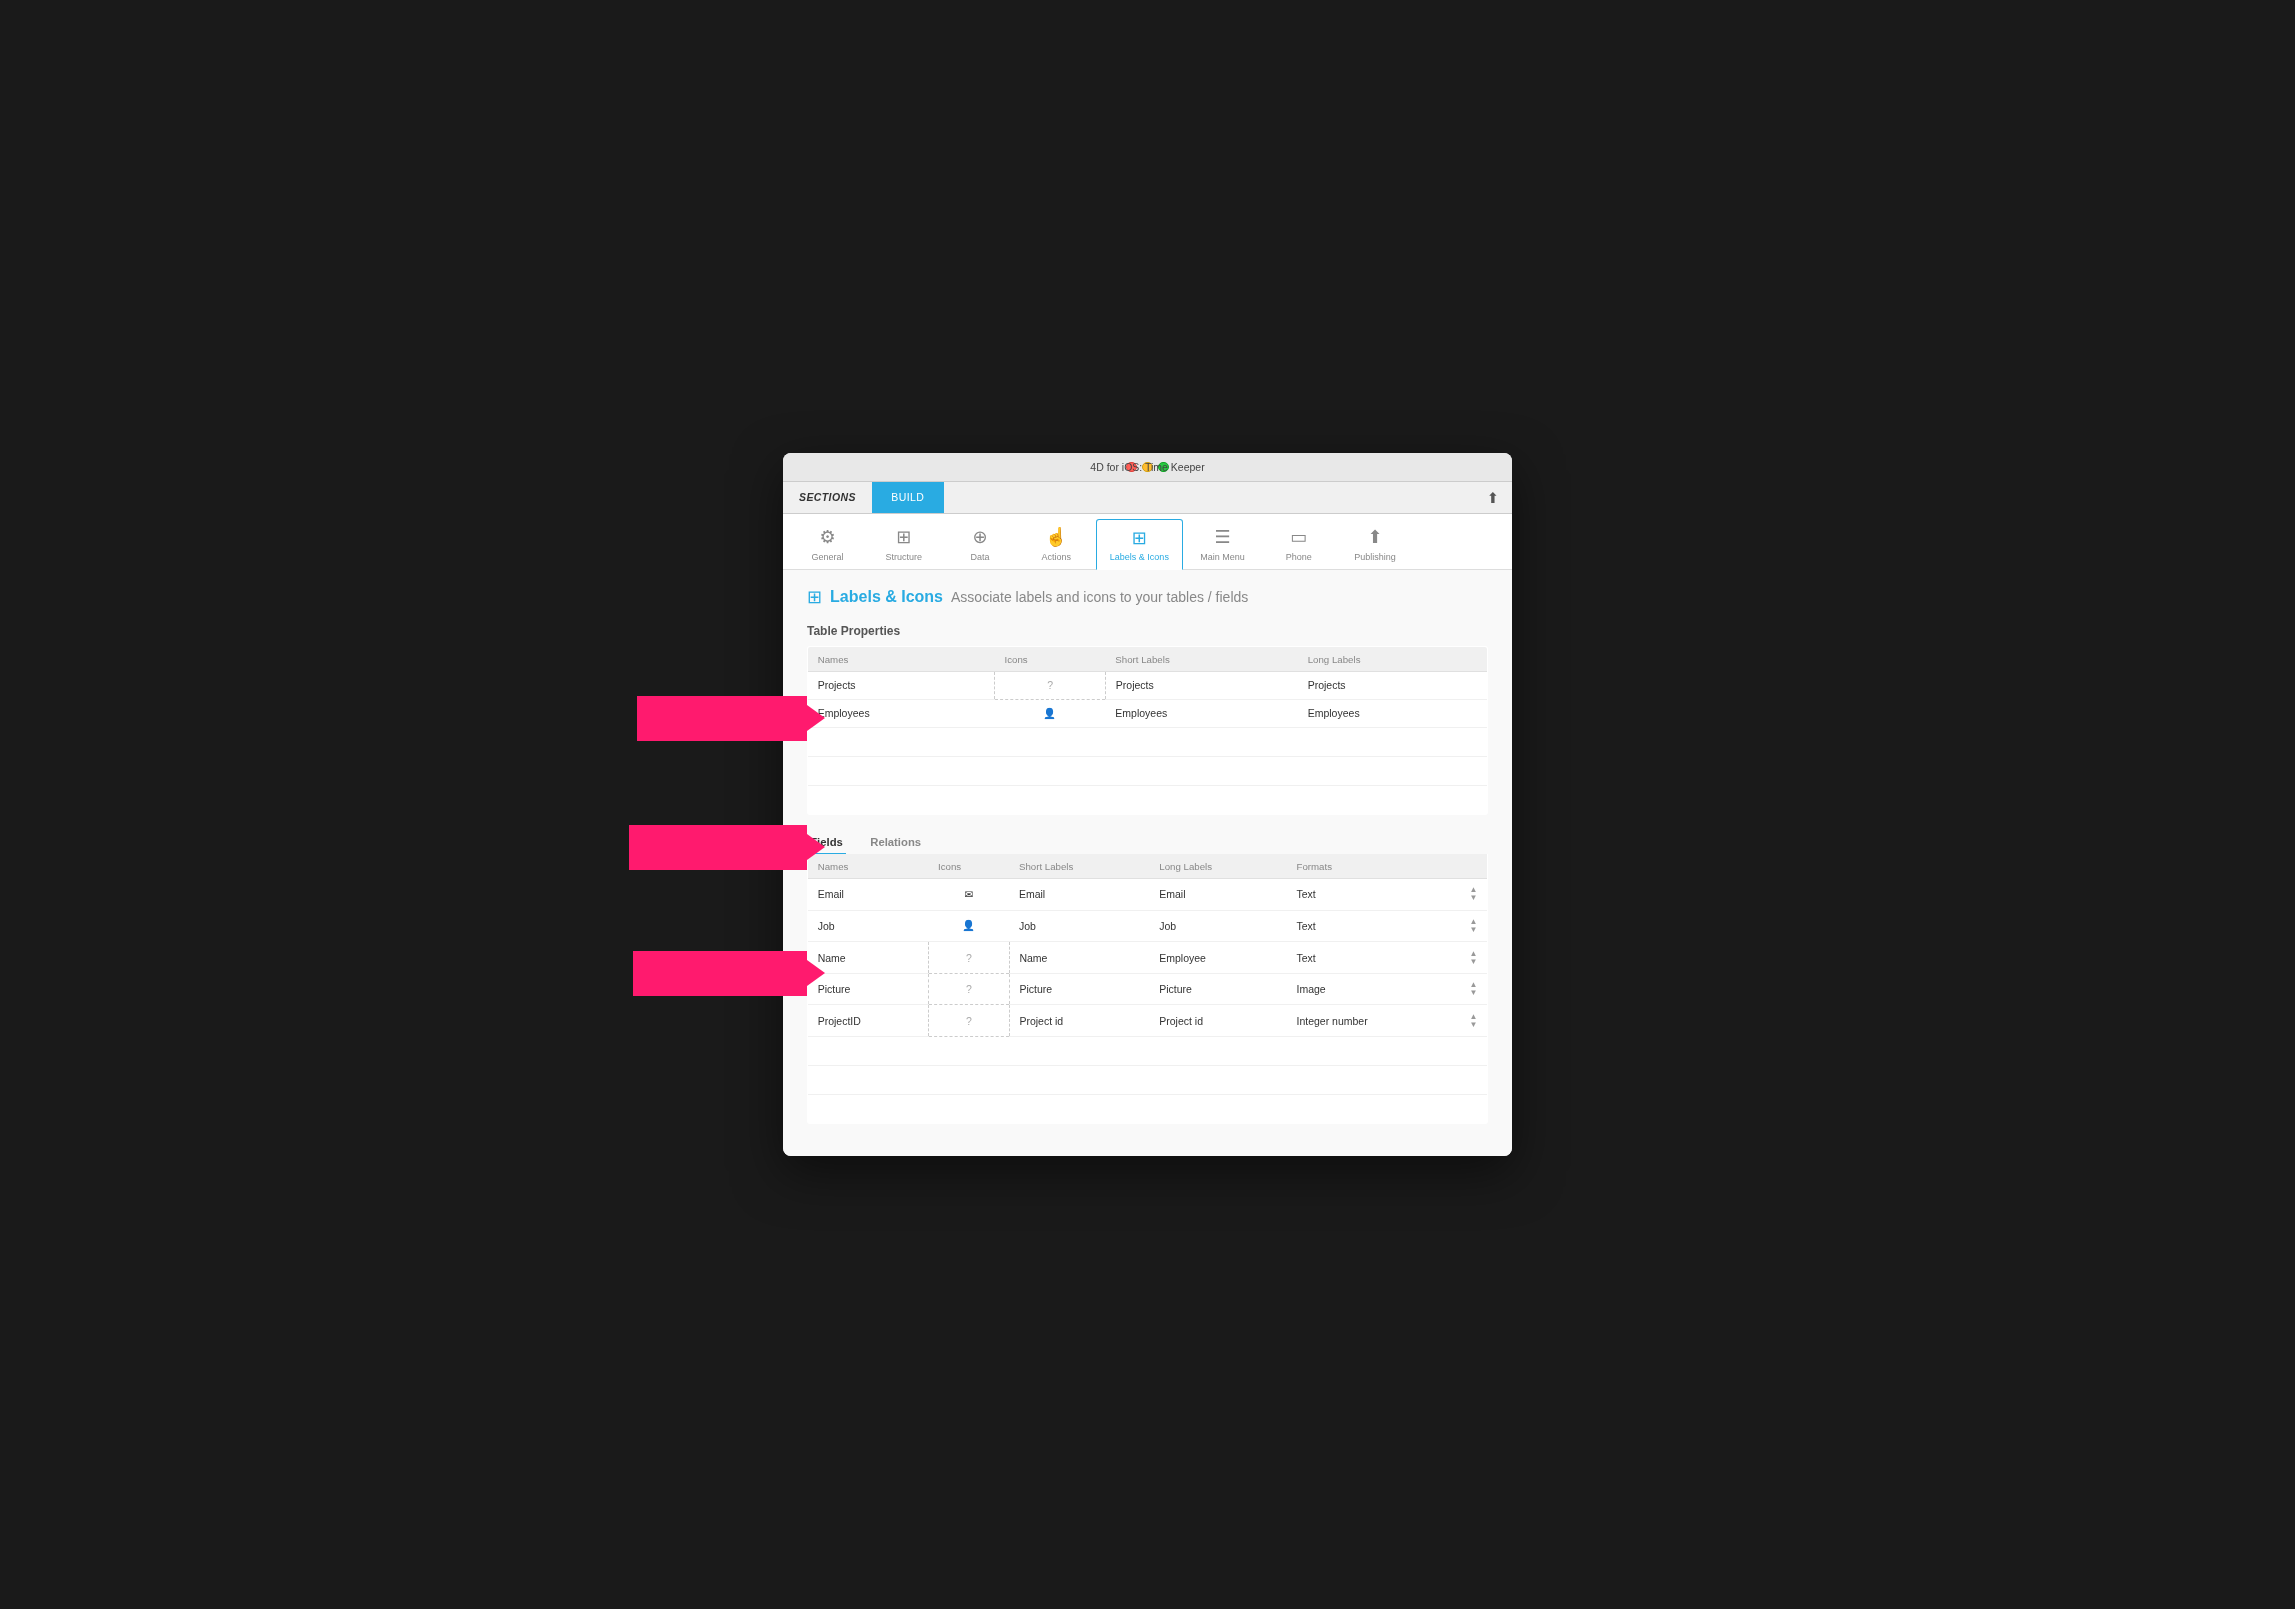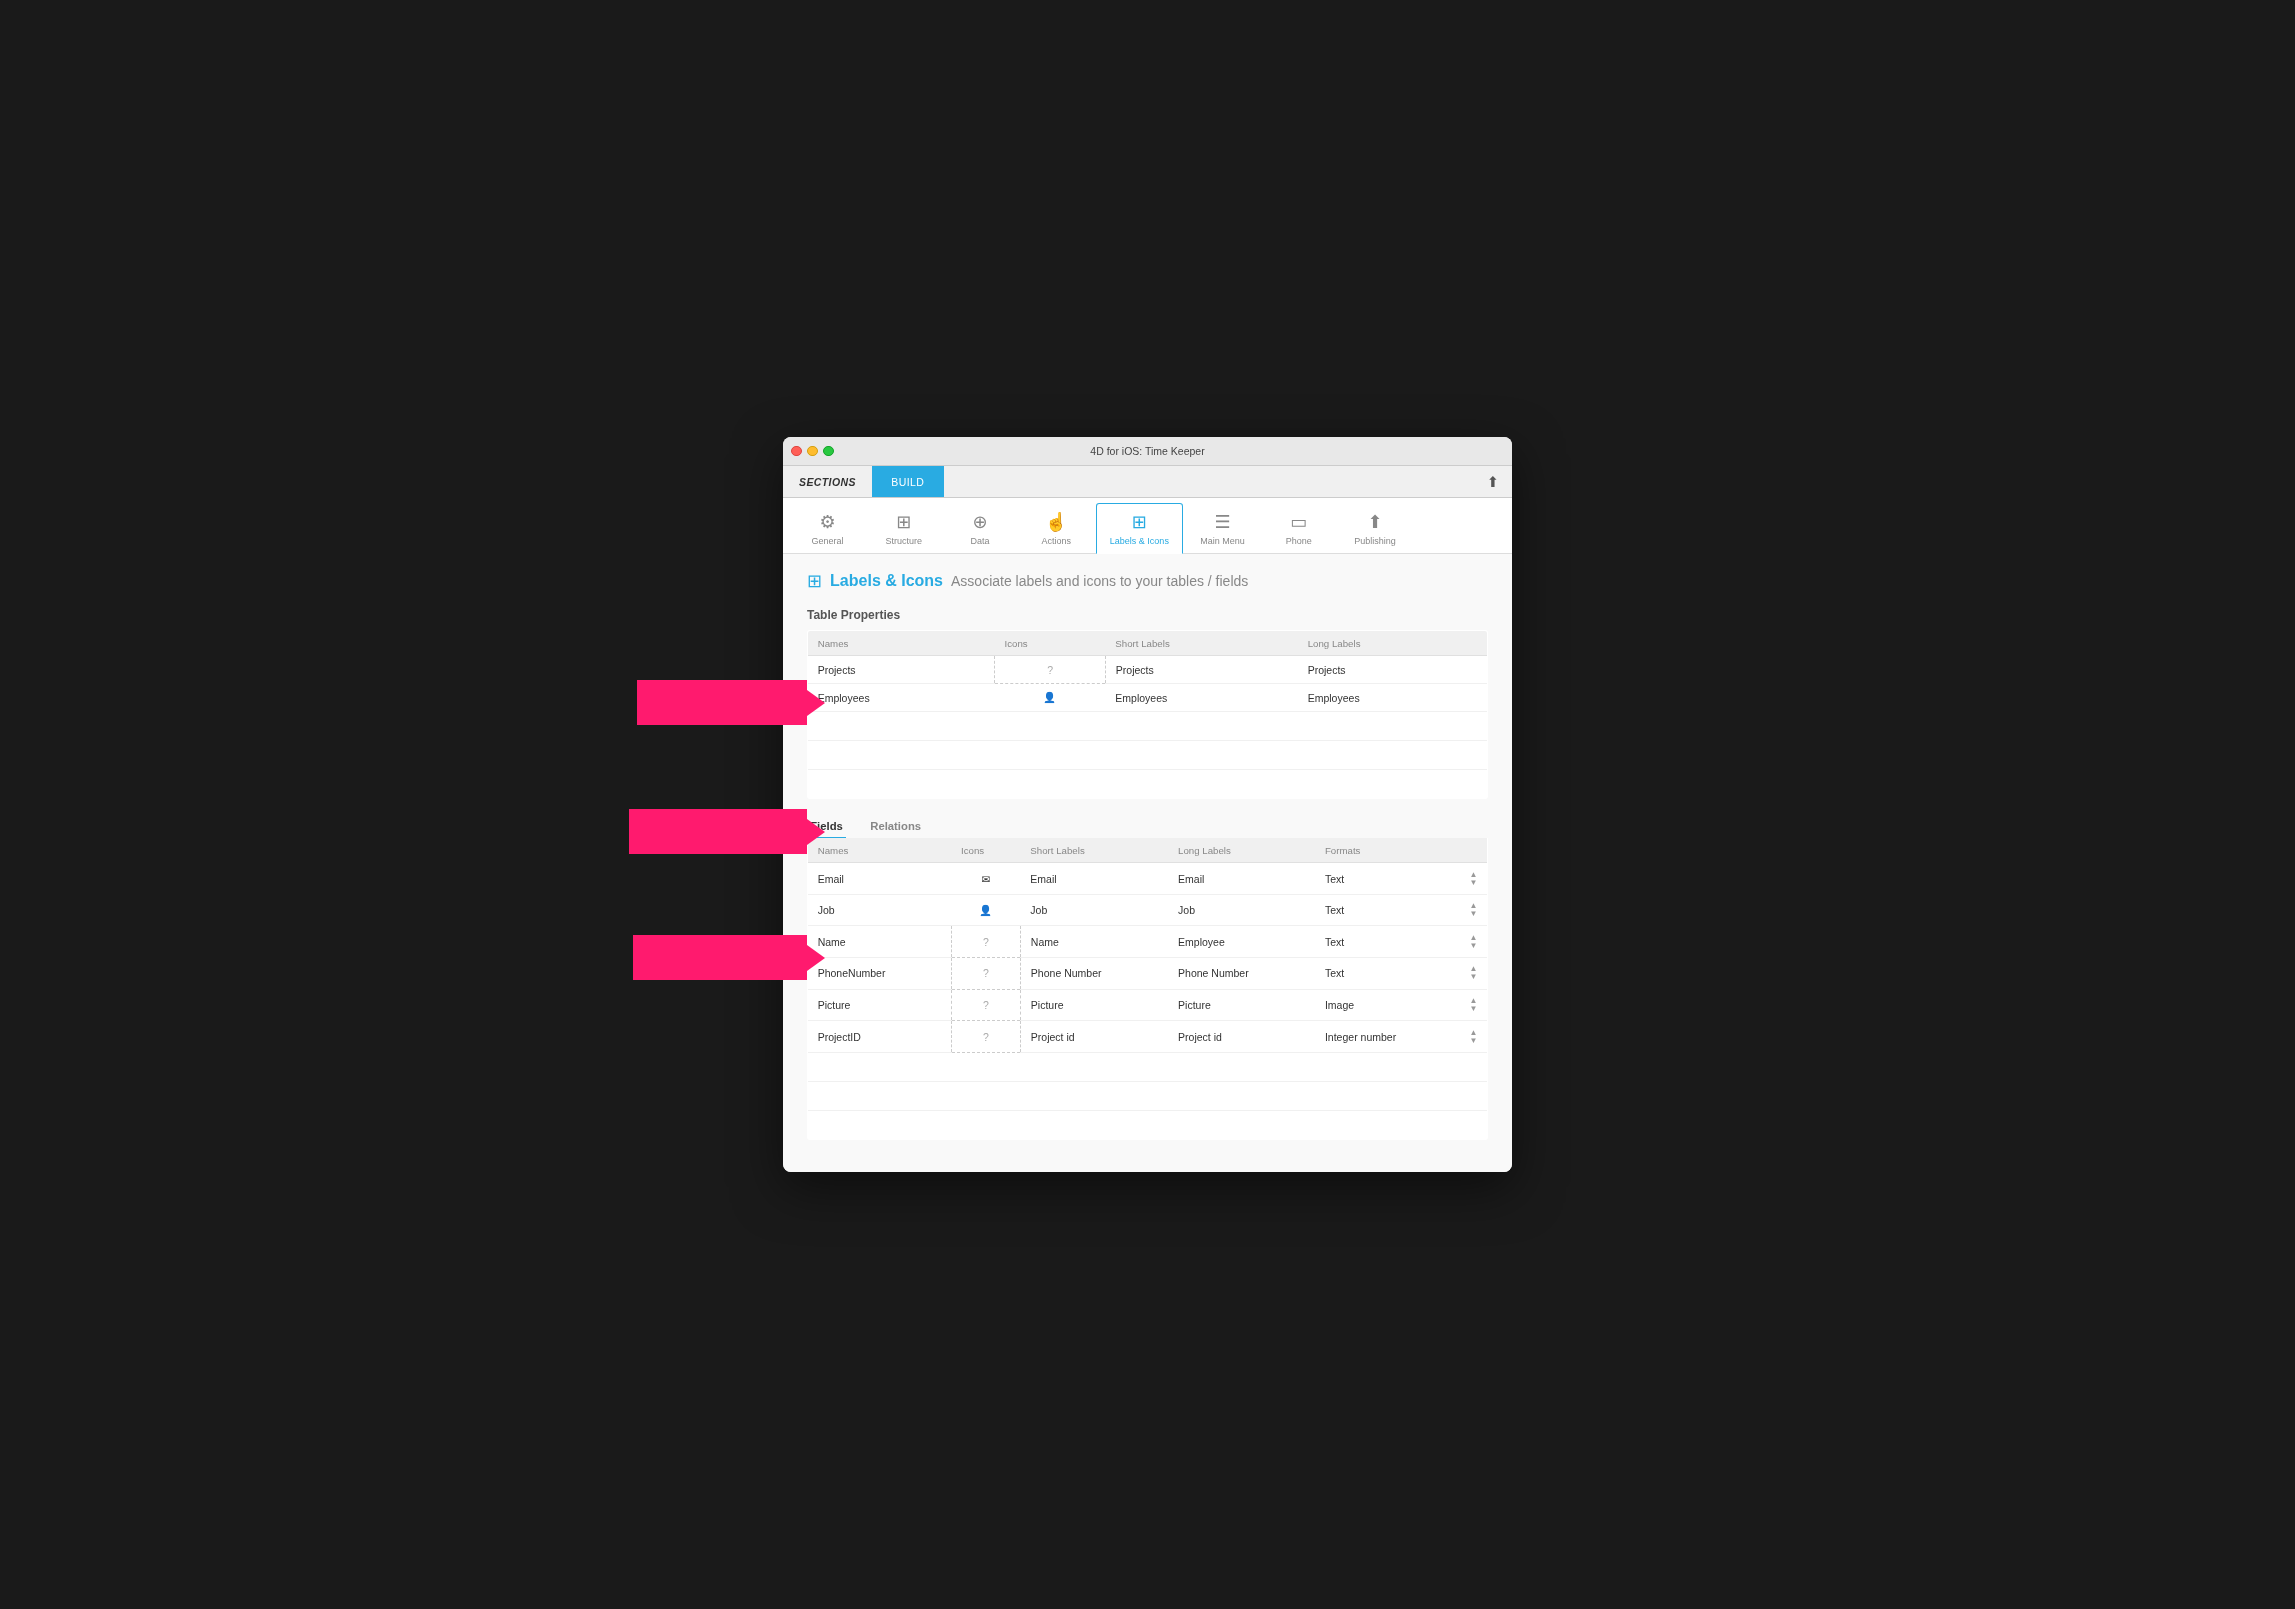--- a/index.html
+++ b/index.html
@@ -23,20 +23,21 @@
 
     
     .titlebar {
       background: #e8e8e8;
       border-bottom: 0.8px solid #ccc;
       height: 29px;
       display: flex;
       align-items: center;
       padding: 0 8px;
       position: relative;
+      justify-content: center;
     }
     .traffic-lights {
       display: flex;
       gap: 5.7px;
     }
     .traffic-light {
       width: 10.5px;
       height: 10.5px;
       border-radius: 50%;
     }
@@ -410,32 +411,20 @@
             <td>Name</td>
             <td>Employee</td>
             <td>
               <div class="formats-cell">
                 <span>Text</span>
                 <span class="stepper">▲<br>▼</span>
               </div>
             </td>
           </tr>
           <tr>
-            <td>PhoneNumber</td>
-            <td class="icon-cell" style="color:#aaa; font-size:10.5px; border:0.8px dashed #ccc;">?</td>
-            <td>Phone Number</td>
-            <td>Phone Number</td>
-            <td>
-              <div class="formats-cell">
-                <span>Text</span>
-                <span class="stepper">▲<br>▼</span>
-              </div>
-            </td>
-          </tr>
-          <tr>
             <td>Picture</td>
             <td class="icon-cell" style="color:#aaa; font-size:10.5px; border:0.8px dashed #ccc;">?</td>
             <td>Picture</td>
             <td>Picture</td>
             <td>
               <div class="formats-cell">
                 <span>Image</span>
                 <span class="stepper">▲<br>▼</span>
               </div>
             </td>

